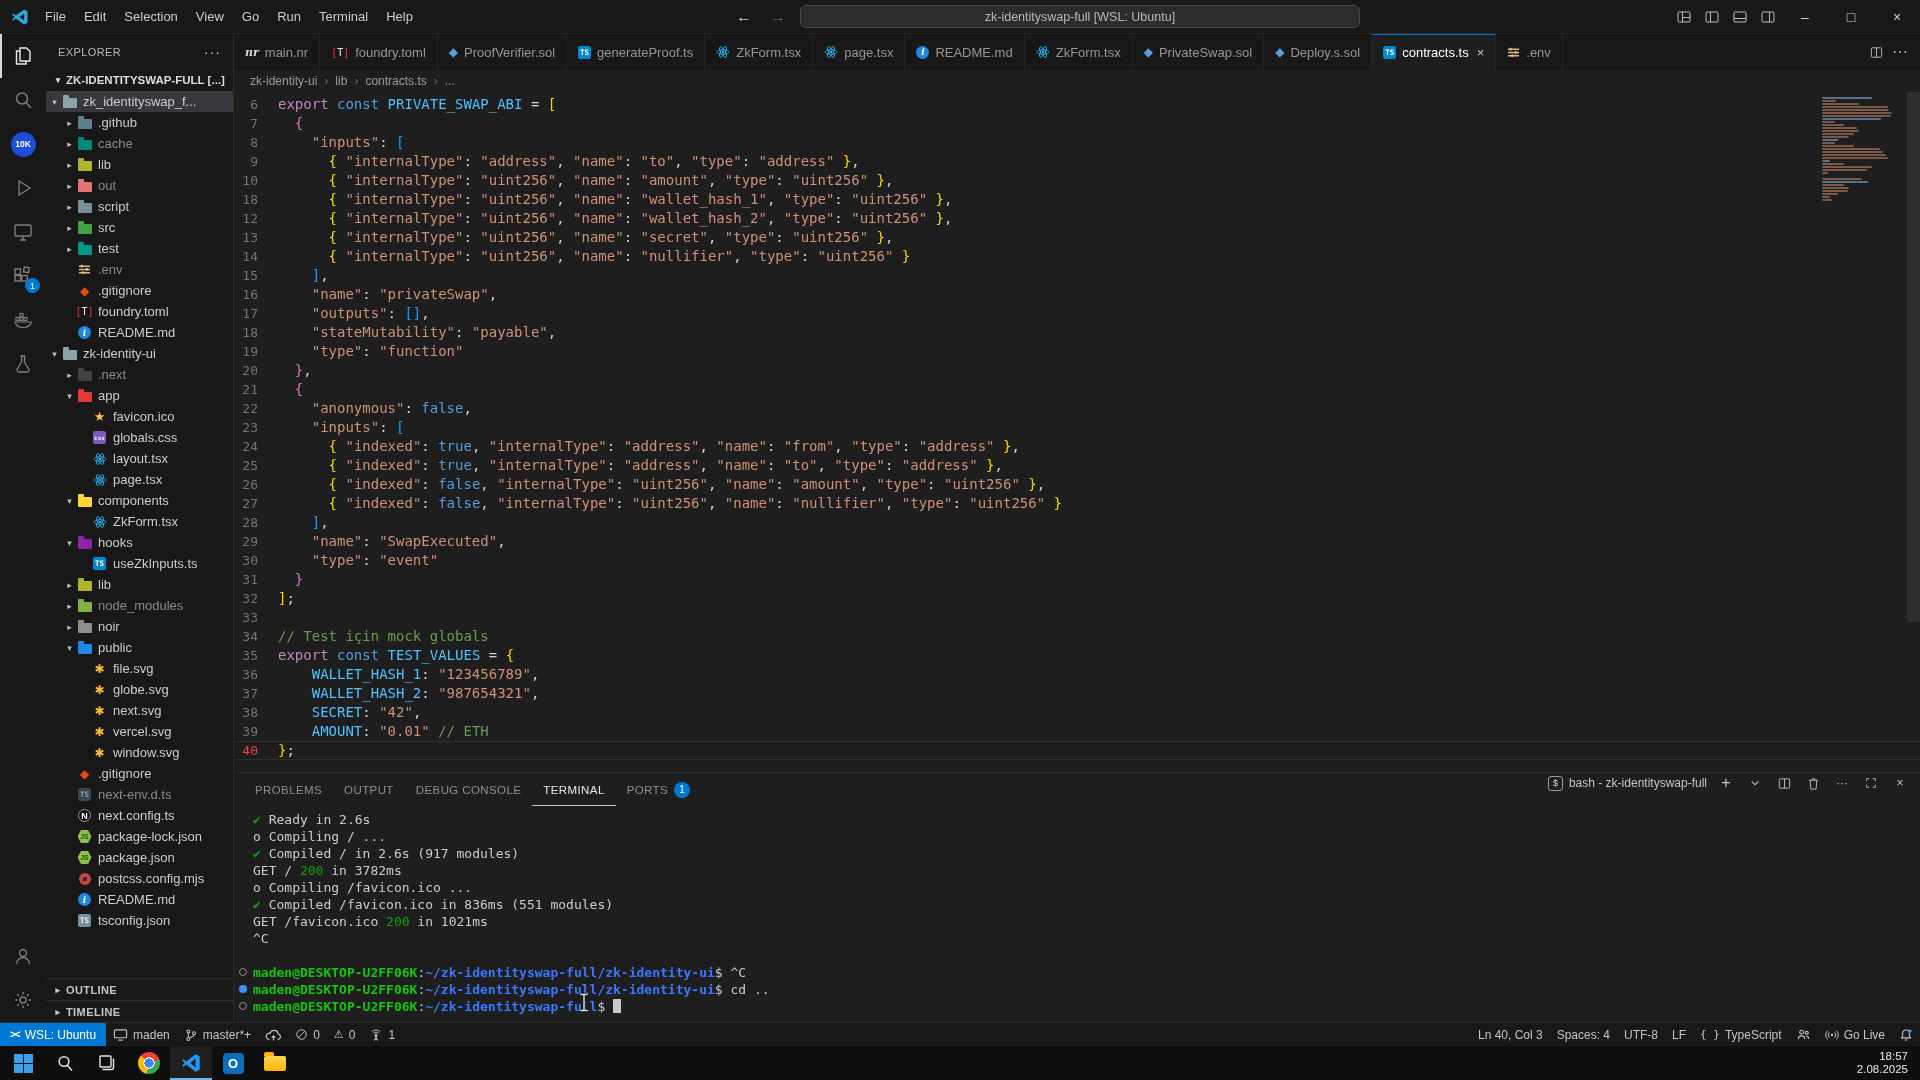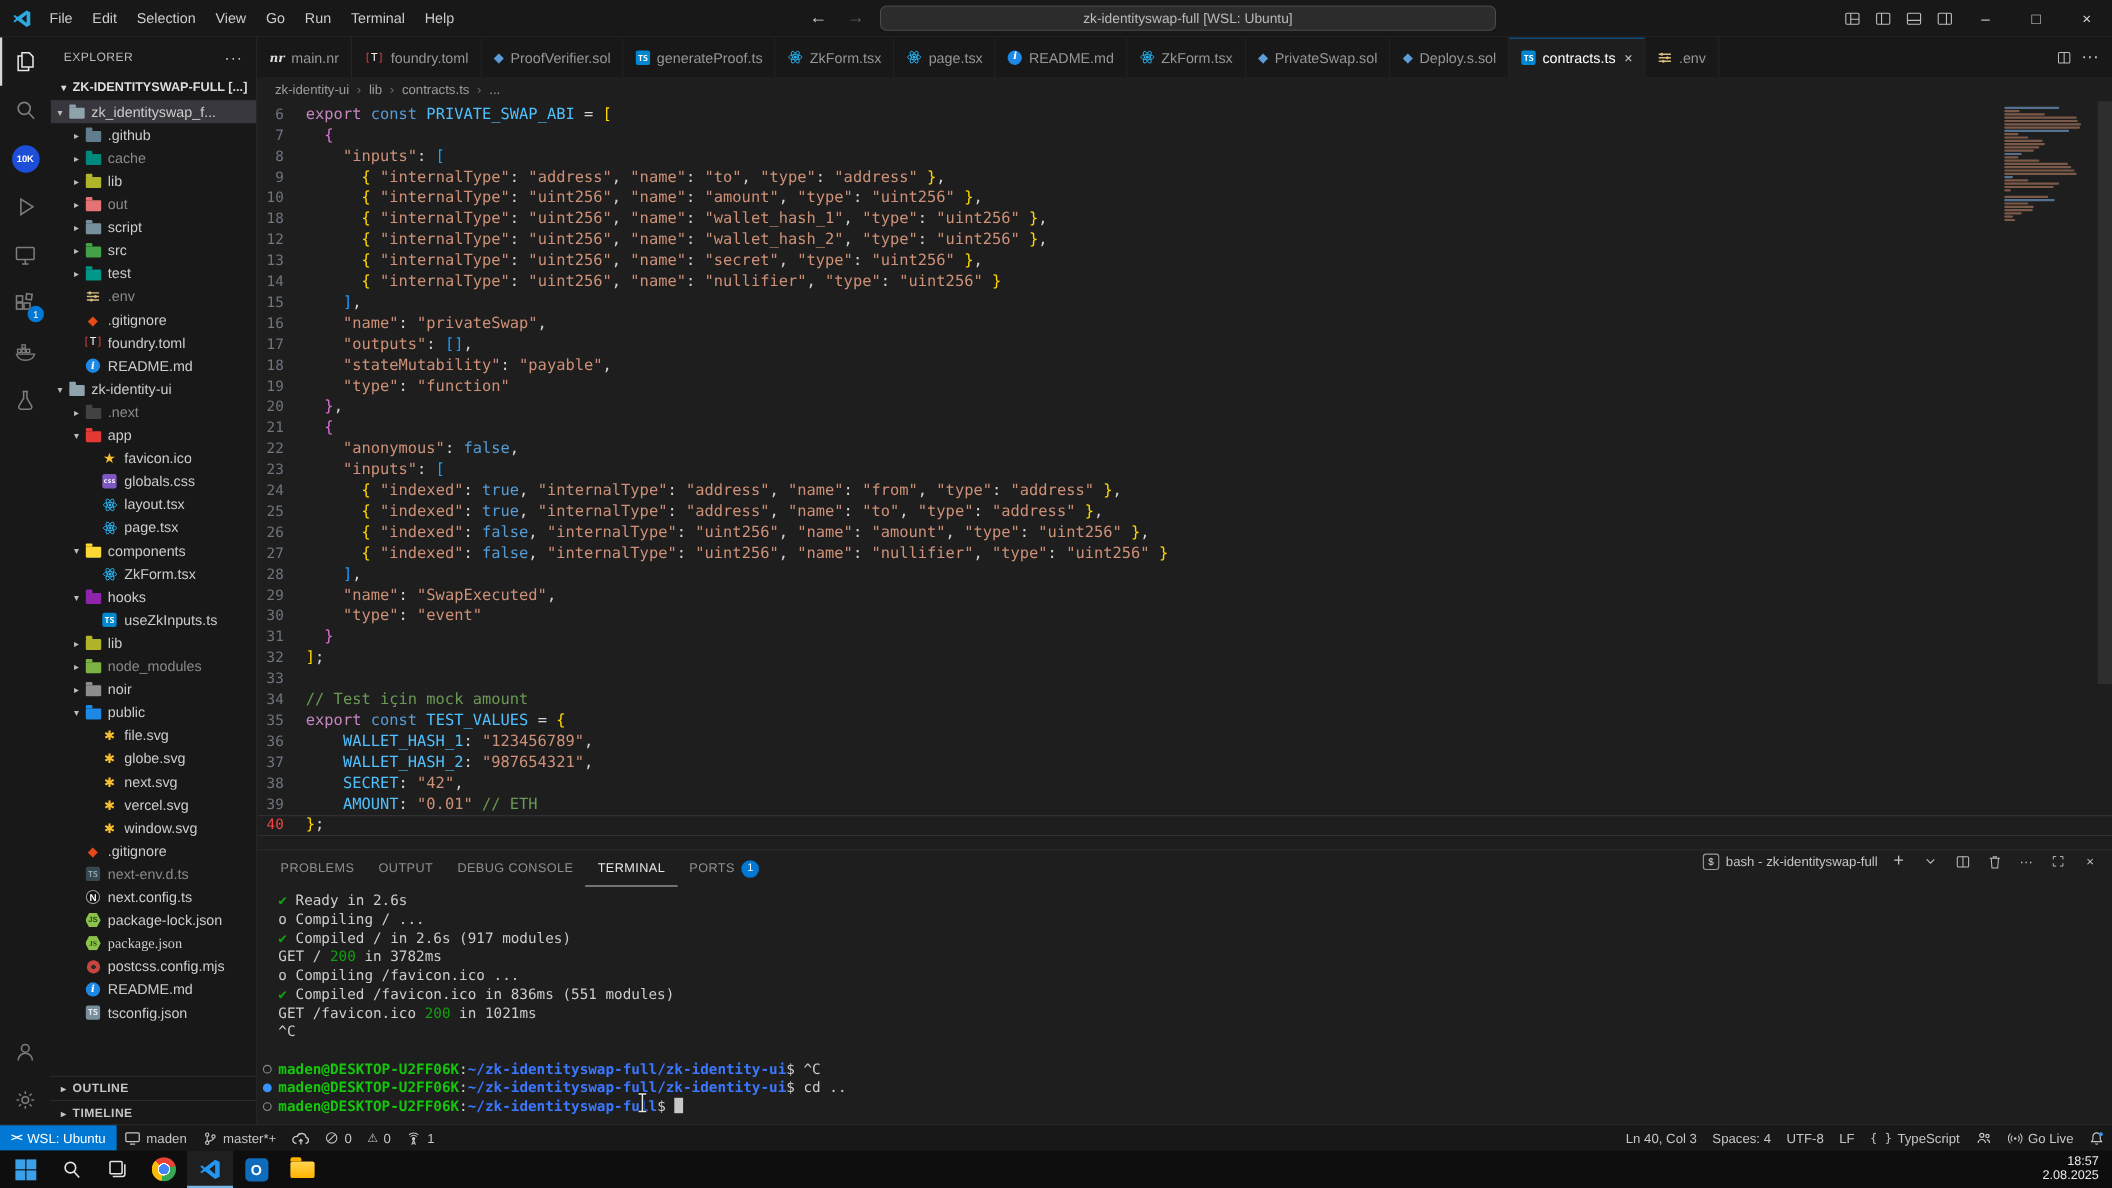--- a/index.html
+++ b/index.html
@@ -509,21 +509,21 @@
             </span>
             <span class="lbl">next.config.ts</span>
           </div>
           <div class="row" style="padding-left: 17px; align-items: center;">
             <span class="arrow"></span>
             <span class="fico">
               <span class="hex">JS</span>
             </span>
             <span class="lbl">package-lock.json</span>
           </div>
-          <div class="row" style="padding-left: 17px; font-family: Liberation Serif, serif;">
+          <div class="row" style="padding-left: 17px;">
             <span class="arrow"></span>
             <span class="fico">
               <span class="hex">JS</span>
             </span>
             <span class="lbl">package.json</span>
           </div>
           <div class="row" style="padding-left: 17px;">
             <span class="arrow"></span>
             <span class="fico">
               <span style="width:12px;height:12px;border-radius:50%;background:radial-gradient(circle,#2d2d2d 0 25%,#c6453f 26%)"></span>
@@ -788,21 +788,21 @@
             <div class="cl">
               <span class="ln">32</span>
               <span class="ct"><span class="tk-b1">]</span><span class="tk-pn">;</span></span>
             </div>
             <div class="cl">
               <span class="ln">33</span>
               <span class="ct"></span>
             </div>
             <div class="cl">
               <span class="ln">34</span>
-              <span class="ct"><span class="tk-cm">// Test için mock amount</span></span>
+              <span class="ct"><span class="tk-cm">// Test için mock globals</span></span>
             </div>
             <div class="cl">
               <span class="ln">35</span>
               <span class="ct"><span class="tk-k1">export</span><span class="tk-pn"> </span><span class="tk-k2">const</span><span class="tk-pn"> </span><span class="tk-co">TEST_VALUES</span><span class="tk-pn"> = </span><span class="tk-b1">{</span></span>
             </div>
             <div class="cl">
               <span class="ln">36</span>
               <span class="ct"><span class="tk-pn">    </span><span class="tk-co">WALLET_HASH_1</span><span class="tk-pn">: </span><span class="tk-st">"123456789"</span><span class="tk-pn">,</span></span>
             </div>
             <div class="cl">

